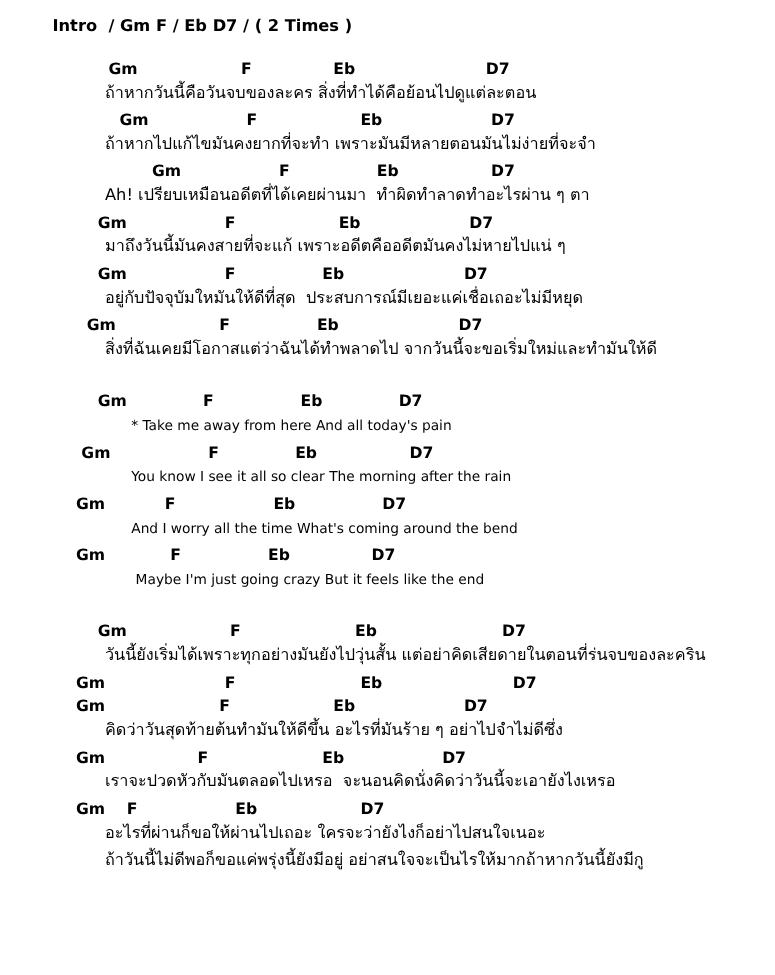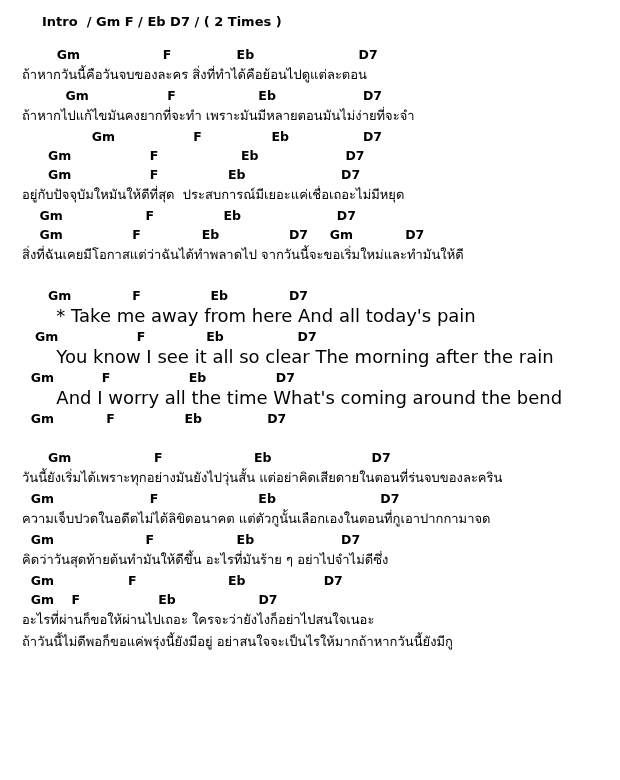--- a/index.html
+++ b/index.html
@@ -37,72 +37,75 @@
     font-family: "DejaVu Sans", sans-serif;
     height: 19px;
     line-height: 19px;
     white-space: pre;
   }
   .lyric {
     font-size: 13px;
     height: 22px;
     line-height: 22px;
     white-space: pre;
+    margin-left: 32px;
   }
   .lyric.en {
-    font-size: 18px;
+    font-size: 11px;
   }
   .spacer-md { height: 16px; }
   .spacer-lg { height: 20px; }
-  .indent-0 { padding-left: 22px; }
+  .indent-0 { padding-left: 52px; }
 </style>
 </head>
 <body>
 
 <div class="sheet">
 
   <div class="intro">Intro  / Gm F / Eb D7 / ( 2 Times )</div>
 
   <div class="spacer-md"></div>
 
   <div class="block indent-0">
     <div class="chords">        Gm                   F               Eb                        D7</div>
     <div class="lyric">ถ้าหากวันนี้คือวันจบของละคร สิ่งที่ทำได้คือย้อนไปดูแต่ละตอน</div>
     <div class="chords">          Gm                  F                   Eb                    D7</div>
     <div class="lyric">ถ้าหากไปแก้ไขมันคงยากที่จะทำ เพราะมันมีหลายตอนมันไม่ง่ายที่จะจำ</div>
     <div class="chords">                Gm                  F                Eb                 D7</div>
+    <div class="lyric">Ah! เปรียบเหมือนอดีตที่ได้เคยผ่านมา  ทำผิดทำลาดทำอะไรผ่าน ๆ ตา</div>
     <div class="chords">      Gm                  F                   Eb                    D7</div>
+    <div class="lyric">มาถึงวันนี้มันคงสายที่จะแก้ เพราะอดีตคืออดีตมันคงไม่หายไปแน่ ๆ</div>
     <div class="chords">      Gm                  F                Eb                      D7</div>
     <div class="lyric">อยู่กับปัจจุบัมใหมันให้ดีที่สุด  ประสบการณ์มีเยอะแค่เชื่อเถอะไม่มีหยุด</div>
     <div class="chords">    Gm                   F                Eb                      D7</div>
-    <div class="chords">    Gm                F              Eb                D7     Gm            D7</div>
     <div class="lyric">สิ่งที่ฉันเคยมีโอกาสแต่ว่าฉันได้ทำพลาดไป จากวันนี้จะขอเริ่มใหม่และทำมันให้ดี</div>
   </div>
 
   <div class="spacer-lg"></div>
 
   <div class="block indent-0">
     <div class="chords">      Gm              F                Eb              D7</div>
     <div class="lyric en">      * Take me away from here And all today's pain</div>
     <div class="chords">   Gm                  F              Eb                 D7</div>
     <div class="lyric en">      You know I see it all so clear The morning after the rain</div>
     <div class="chords">  Gm           F                  Eb                D7</div>
     <div class="lyric en">      And I worry all the time What's coming around the bend</div>
     <div class="chords">  Gm            F                Eb               D7</div>
+    <div class="lyric en">       Maybe I'm just going crazy But it feels like the end</div>
   </div>
 
   <div class="spacer-lg"></div>
 
   <div class="block indent-0">
     <div class="chords">      Gm                   F                     Eb                       D7</div>
     <div class="lyric">วันนี้ยังเริ่มได้เพราะทุกอย่างมันยังไปวุ่นสั้น แต่อย่าคิดเสียดายในตอนที่ร่นจบของละคริน</div>
     <div class="chords">  Gm                      F                       Eb                        D7</div>
-    <div class="lyric">ความเจ็บปวดในอดีตไม่ได้ลิขิตอนาคต แต่ตัวกูนั้นเลือกเองในตอนที่กูเอาปากกามาจด</div>
     <div class="chords">  Gm                     F                   Eb                    D7</div>
     <div class="lyric">คิดว่าวันสุดท้ายต้นทำมันให้ดีขึ้น อะไรที่มันร้าย ๆ อย่าไปจำไม่ดีซึ่ง</div>
     <div class="chords">  Gm                 F                     Eb                  D7</div>
+    <div class="lyric">เราจะปวดหัวกับมันตลอดไปเหรอ  จะนอนคิดนั่งคิดว่าวันนี้จะเอายังไงเหรอ</div>
     <div class="chords">  Gm    F                  Eb                   D7</div>
     <div class="lyric">อะไรที่ผ่านก็ขอให้ผ่านไปเถอะ ใครจะว่ายังไงก็อย่าไปสนใจเนอะ</div>
     <div class="lyric">ถ้าวันนี้ไม่ดีพอก็ขอแค่พรุ่งนี้ยังมีอยู่ อย่าสนใจจะเป็นไรให้มากถ้าหากวันนี้ยังมีกู</div>
 
   </div>
 
 </div>
 
 </body></html>

